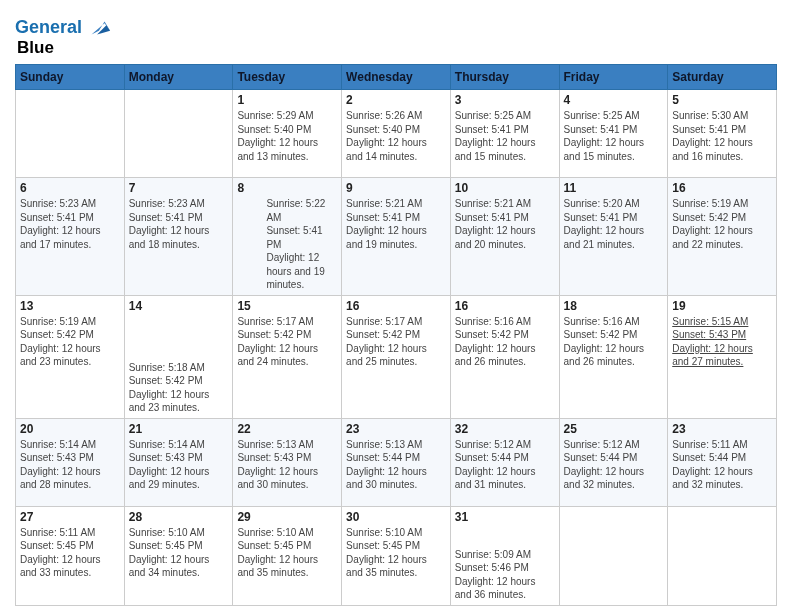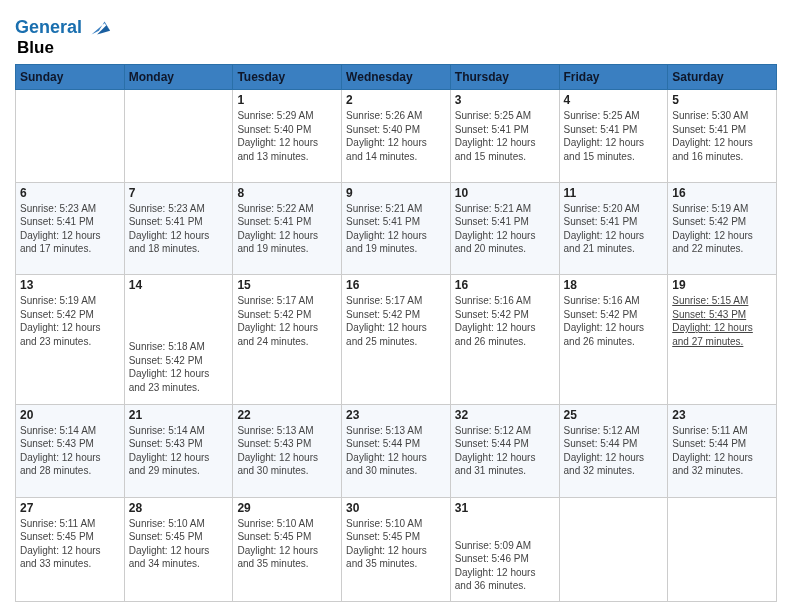--- a/index.html
+++ b/index.html
@@ -178,21 +178,21 @@
 Daylight: 12 hours and 17 minutes.</div>
           </td>
           <td>
             <span class="day-number">7</span>
             <div class="day-info" style="white-space: pre-line;">Sunrise: 5:23 AM
 Sunset: 5:41 PM
 Daylight: 12 hours and 18 minutes.</div>
           </td>
           <td>
             <span class="day-number">8</span>
-            <div class="day-info" style="white-space: pre-line;">Sunrise: 5:22 AM
+            <div class="day-info" style="white-space: pre-line; margin-left: 29px;">Sunrise: 5:22 AM
 Sunset: 5:41 PM
 Daylight: 12 hours and 19 minutes.</div>
           </td>
           <td>
             <span class="day-number">9</span>
             <div class="day-info" style="white-space: pre-line;">Sunrise: 5:21 AM
 Sunset: 5:41 PM
 Daylight: 12 hours and 19 minutes.</div>
           </td>
           <td>

